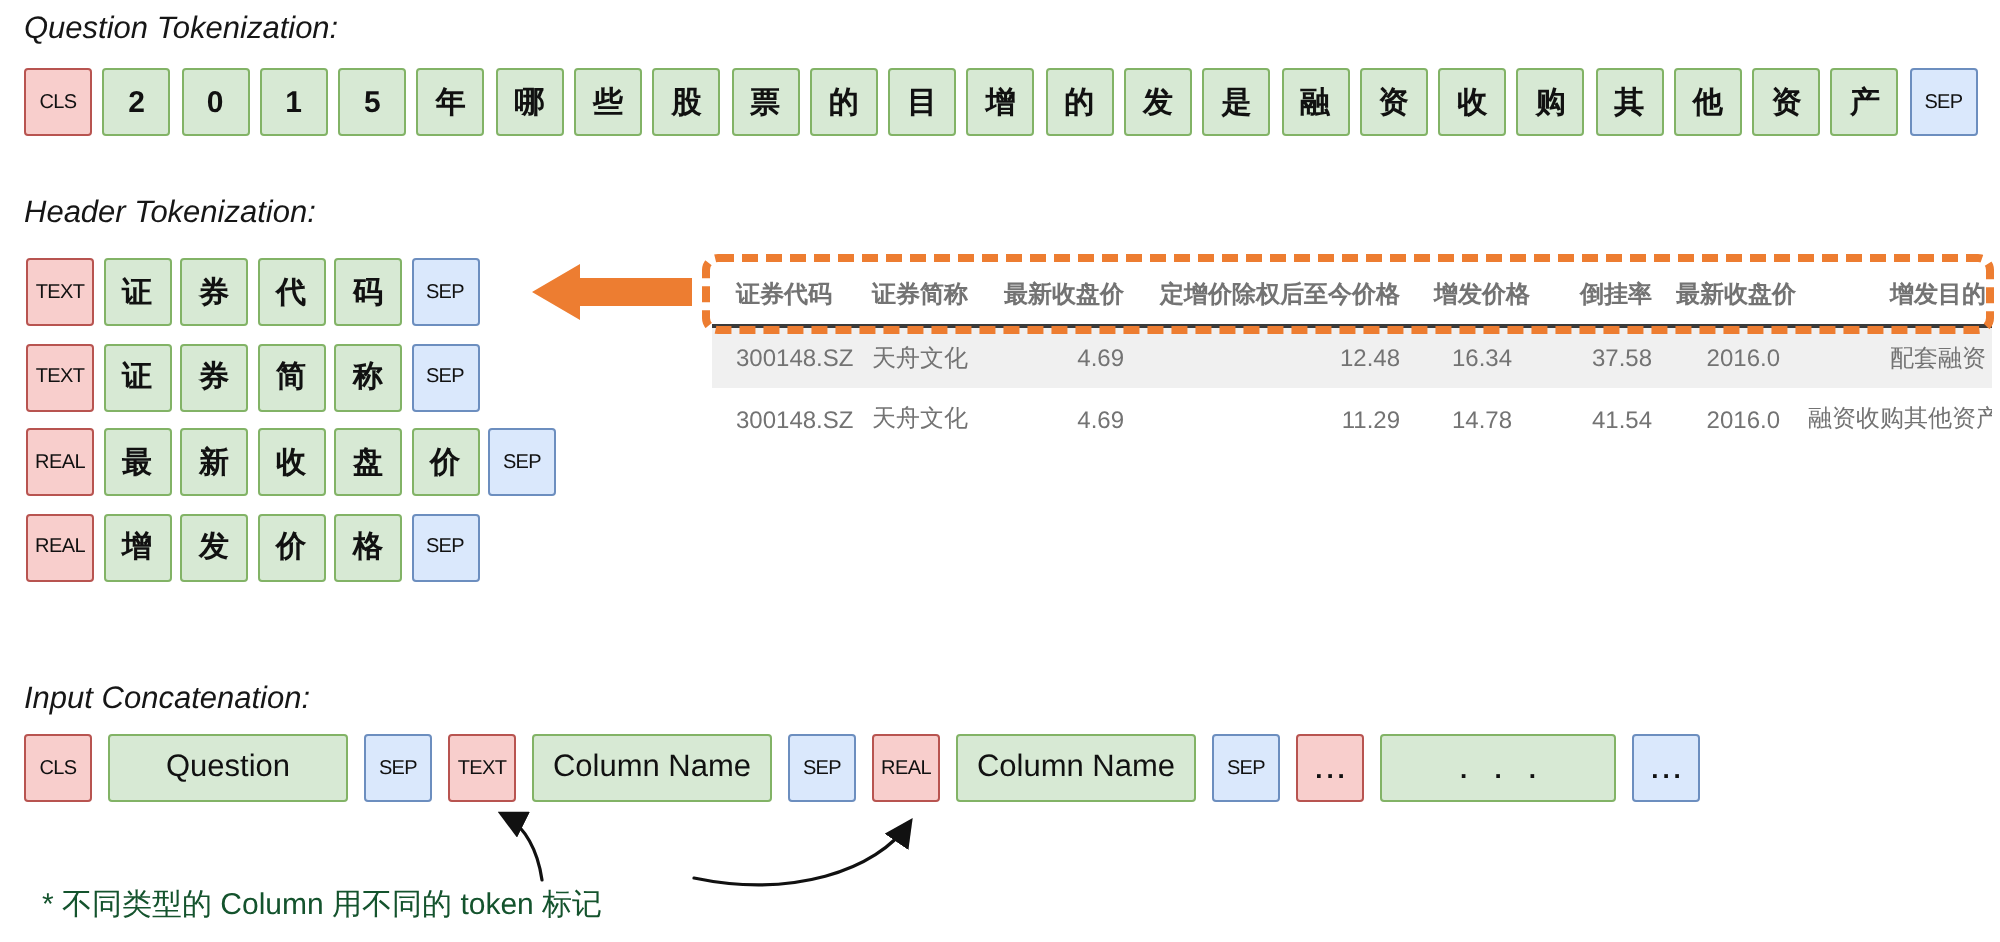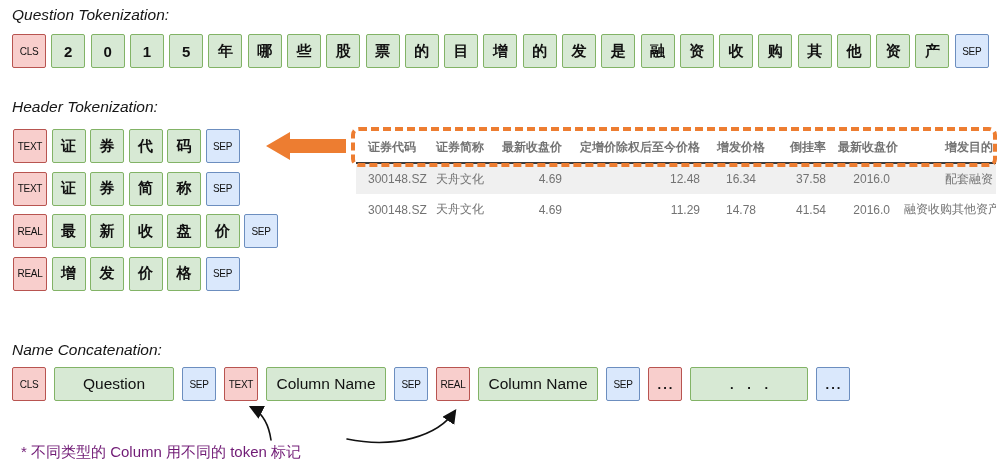--- a/index.html
+++ b/index.html
@@ -49,21 +49,21 @@
   table.dtable th:nth-child(6),table.dtable td:nth-child(6){width:56px;padding-right:12px;}
   table.dtable th:nth-child(7),table.dtable td:nth-child(7){width:66px;padding-right:14px;}
   table.dtable th:nth-child(8),table.dtable td:nth-child(8){padding-right:3px;}
   table.dtable tbody tr:first-child{background:var(--row-alt);}
 
   .dash-box{position:absolute;left:351px;top:127px;width:646px;height:40px;
             border:4px dashed var(--orange);border-radius:8px;pointer-events:none;}
 
   .overlay{position:absolute;left:0;top:0;width:1000px;height:471px;pointer-events:none;}
 
-  .footnote{position:absolute;left:21px;top:443px;font-size:15px;color:#701a75;white-space:nowrap;}
+  .footnote{position:absolute;left:21px;top:443px;font-size:15px;color:#14532d;white-space:nowrap;}
 </style>
 </head>
 <body>
 
 <div class="canvas">
 
   <div class="sec-title" style="left:12px;top:6px;">Question Tokenization:</div>
   <div class="q-row">
       <div class="token red marker">CLS</div>
       <div class="token green char">2</div>
@@ -166,21 +166,21 @@
             <td>14.78</td>
             <td>41.54</td>
             <td>2016.0</td>
             <td>融资收购其他资产</td>
           </tr>
         </tbody>
       </table>
   </div>
   <div class="dash-box"></div>
 
-  <div class="sec-title" style="left:12px;top:341px;">Name Concatenation:</div>
+  <div class="sec-title" style="left:12px;top:341px;">Input Concatenation:</div>
   <div class="c-row">
       <div class="token red marker">CLS</div>
       <div class="token green wide">Question</div>
       <div class="token blue marker">SEP</div>
       <div class="token red marker">TEXT</div>
       <div class="token green wide">Column Name</div>
       <div class="token blue marker">SEP</div>
       <div class="token red marker">REAL</div>
       <div class="token green wide">Column Name</div>
       <div class="token blue marker">SEP</div>

